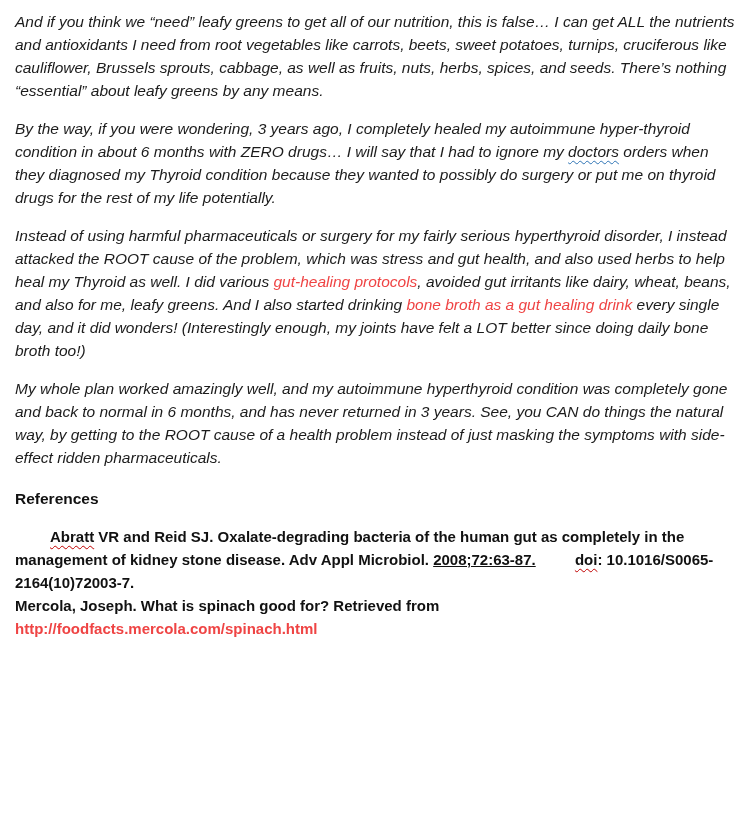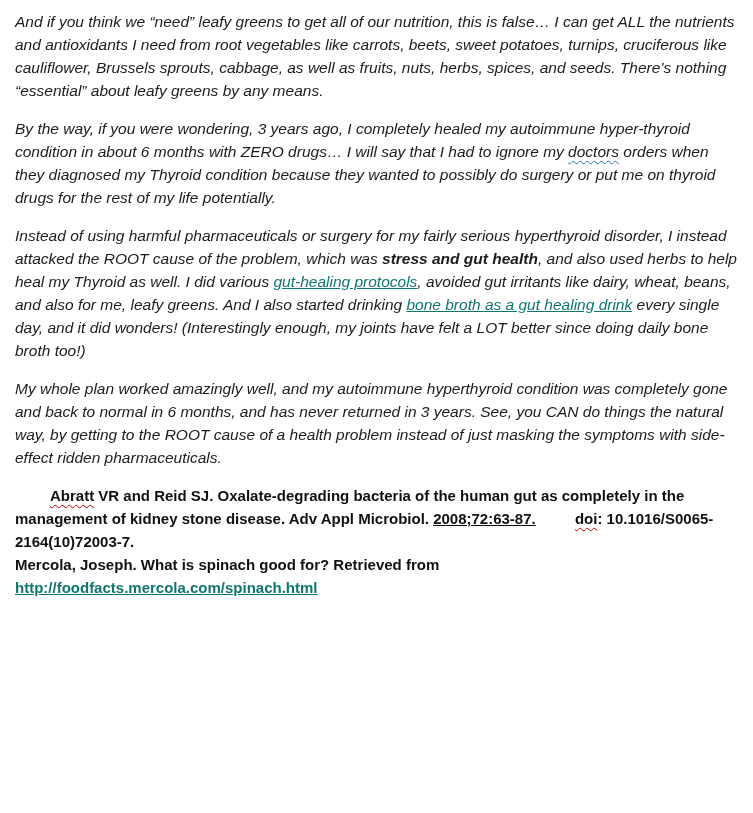--- a/index.html
+++ b/index.html
@@ -15,25 +15,24 @@
   .page { padding: 10px 14px 20px 15px; }
 
   .para {
     font-size: 15.5px;
     line-height: 23px;
     margin: 0 0 15px 0;
   }
   .italic { font-style: italic; }
   .plain  { font-style: normal; font-size: 15px; color: #161616; }
 
-  .bold-inline { font-weight: 700; }
+  .bold-inline { font-weight: 400; }
 
   .link {
-    color: #0f766e;
-    text-decoration: underline;
+    color: #ef4444;
     cursor: pointer;
   }
 
   .grammar {
     text-decoration: underline wavy #2E74B5;
     text-decoration-thickness: 1px;
     text-underline-offset: 3px;
   }
   .spell {
     text-decoration: underline wavy #C00000;
@@ -66,20 +65,21 @@
 
   <p class="para italic"><span>And if you think we “need” leafy greens to get all of our nutrition, this is false… I can get ALL the nutrients and antioxidants I need from root vegetables like carrots, beets, sweet potatoes, turnips, cruciferous like cauliflower, Brussels sprouts, cabbage, as well as fruits, nuts, herbs, spices, and seeds.  There’s nothing “essential” about leafy greens by any means.</span></p>
 
   <p class="para italic"><span>By the way, if you were wondering, 3 years ago, I completely healed my autoimmune hyper-thyroid condition in about 6 months with ZERO drugs… I will say that I had to ignore my </span><span class="grammar">doctors</span><span> orders when they diagnosed my Thyroid condition because they wanted to possibly do surgery or put me on thyroid drugs for the rest of my life potentially.</span></p>
 
   <p class="para italic"><span>Instead of using harmful pharmaceuticals or surgery for my fairly serious hyperthyroid disorder, I instead attacked the ROOT cause of the problem, which was </span><strong class="bold-inline">stress and gut health</strong><span>, and also used herbs to help heal my Thyroid as well.  I did various </span><a class="link">gut-healing protocols</a><span>, avoided gut irritants like dairy, wheat, beans, and also for me, leafy greens.  And I also started drinking </span><a class="link">bone broth as a gut healing drink</a><span> every single day, and it did wonders!  (Interestingly enough, my joints have felt a LOT better since doing daily bone broth too!)</span></p>
 
   <p class="para italic"><span>My whole plan worked amazingly well, and my autoimmune hyperthyroid condition was completely gone and back to normal in 6 months, and has never returned in 3 years.  See, you CAN do things the natural way, by getting to the ROOT cause of a health problem instead of just masking the symptoms with side-effect ridden pharmaceuticals.</span></p>
 
 
+  <h2 class="refs-heading">References</h2>
 
 
   <p class="ref"><span class="spell">Abratt</span><span> VR and Reid SJ. Oxalate-degrading bacteria of the human gut as completely in the management of kidney stone disease. Adv Appl Microbiol. </span><span class="u">2008;72:63-87.</span> <span class="spell">doi</span><span>: 10.1016/S0065-2164(10)72003-7.</span></p>
 
   <p class="ref"><span>Mercola, Joseph. What is spinach good for? Retrieved from </span><a class="link">http://foodfacts.mercola.com/spinach.html</a></p>
 
 
 </div>
 
 </body></html>

